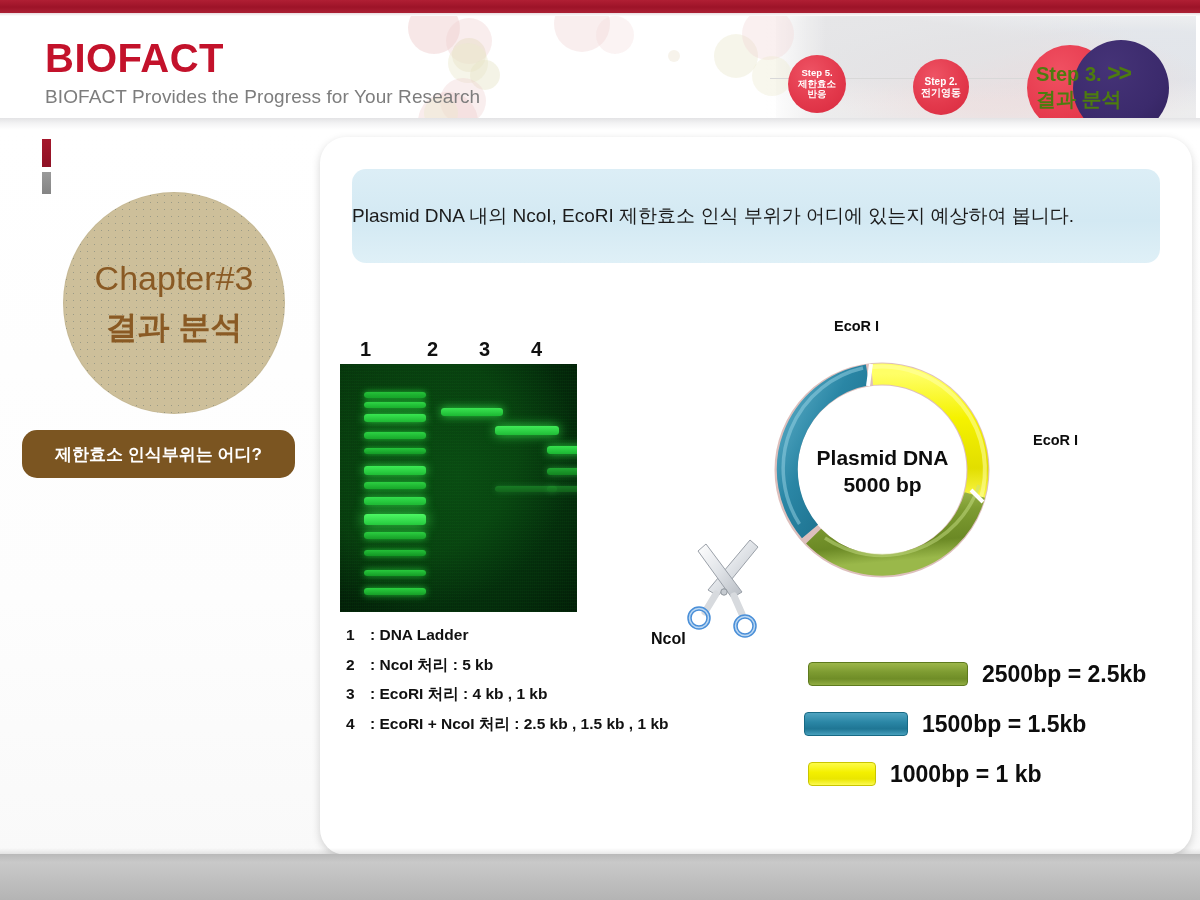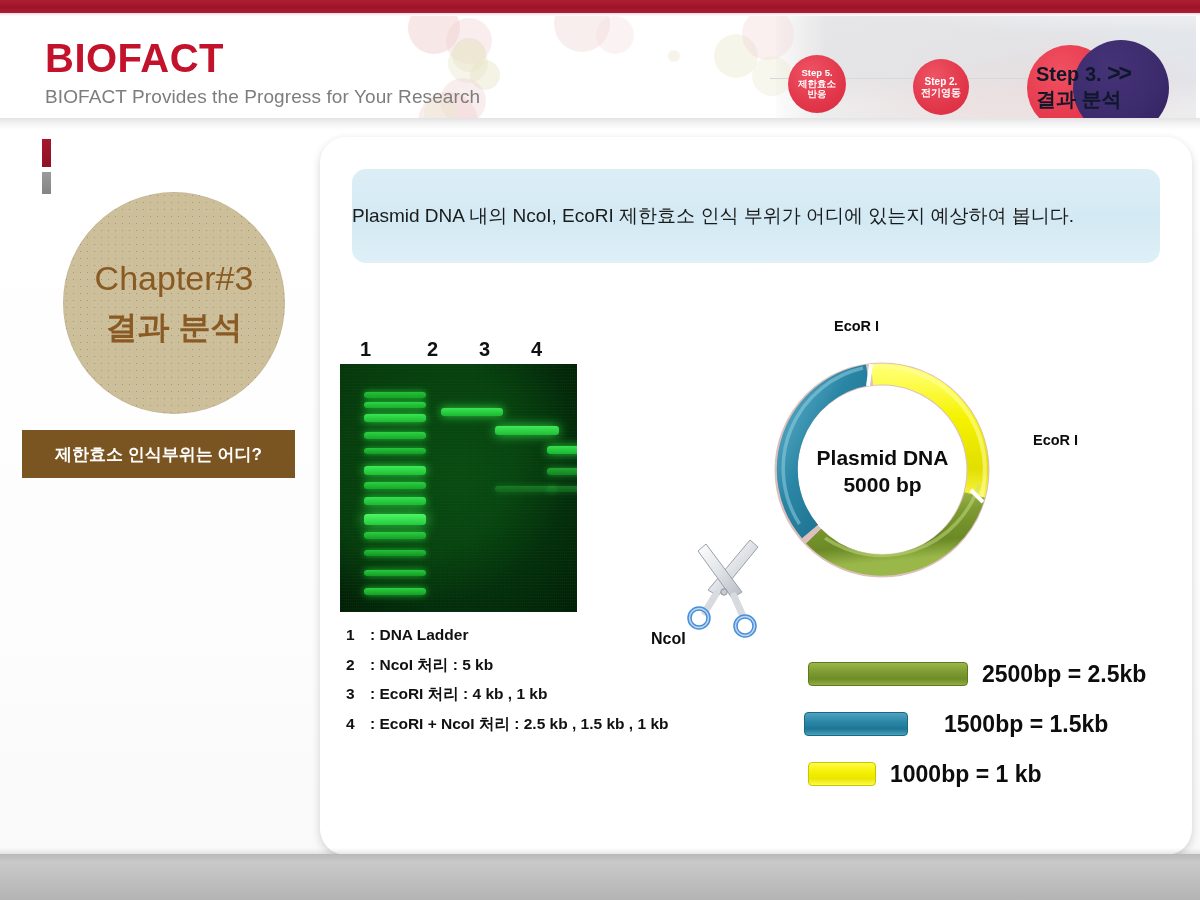--- a/index.html
+++ b/index.html
@@ -67,21 +67,21 @@
     font-size:9.5px; font-weight:600; }
   .step2{ left:143px; top:27px; width:56px; height:56px;
     background:radial-gradient(circle at 38% 30%, #ee5364 0%, #e3394c 55%, #d8293e 100%);
     font-size:10px; font-weight:600; }
   .step3-red{ left:257px; top:13px; width:86px; height:86px;
     background:radial-gradient(circle at 38% 30%, #f05062 0%, #e63a4d 60%, #dc2b40 100%); }
   .step3-purple{ left:303px; top:8px; width:96px; height:96px;
     background:radial-gradient(circle at 38% 28%, #453377 0%, #3b2a6c 60%, #2f2059 100%); }
   .step3-text{
     position:absolute; left:266px; top:27px; width:150px;
-    color:#0f172a; font-size:20px; font-weight:700; line-height:1.22;
+    color:#4d7c0f; font-size:20px; font-weight:700; line-height:1.22;
     text-align:left; z-index:5; white-space:nowrap;
   }
   .step3-text .chev{ font-size:23px; font-weight:800; letter-spacing:-2px; }
 
   .header-shadow{
     position:absolute; left:0; top:118px; width:1200px; height:12px;
     background:linear-gradient(180deg,#e3e3e5 0%,#f3f3f4 45%,#ffffff 100%);
   }
 
   
@@ -115,21 +115,21 @@
     display:flex; flex-direction:column; align-items:center; justify-content:center;
     box-shadow:inset 0 0 0 1px rgba(0,0,0,.04);
   }
   .chapter-en{ color:#8a5a24; font-size:34px; line-height:1.1; font-weight:400; }
   .chapter-ko{ color:#8a5a24; font-size:32px; line-height:1.2; font-weight:700; margin-top:10px; }
 
   .tag-button{
     position:absolute; left:22px; top:430px; width:273px; height:48px;
     background:#7b5521; color:#ffffff;
     display:flex; align-items:center; justify-content:center;
-    font-size:17px; font-weight:700;
+    font-size:17px; font-weight:700;border-radius:15px;
   }
 
   
   .card{
     position:absolute; left:320px; top:137px; width:872px; height:718px;
     background:#ffffff; border-radius:26px;
     box-shadow:0 3px 9px rgba(0,0,0,.17);
   }
 
   
@@ -404,21 +404,21 @@
     <circle cx="73" cy="92" r="9.5" fill="none" stroke="#bcd8f2" stroke-width="1.5"></circle>
     <circle cx="52" cy="58" r="3.2" fill="#c6cbd1" stroke="#8f959c" stroke-width="1"></circle>
   </svg>
 </div>
 
 <div class="size-legend">
   <div class="sl-row" style="left:8px;top:4px;">
     <div class="sl-bar bar-green" style="width:160px;"></div>
     <div class="sl-txt">2500bp = 2.5kb</div>
   </div>
-  <div class="sl-row" style="left:4px;top:54px;gap:22px;">
+  <div class="sl-row" style="left:4px;top:54px;">
     <div class="sl-bar bar-blue" style="width:104px;"></div>
     <div class="sl-txt">1500bp = 1.5kb</div>
   </div>
   <div class="sl-row" style="left:8px;top:104px;">
     <div class="sl-bar bar-yellow" style="width:68px;"></div>
     <div class="sl-txt">1000bp = 1 kb</div>
   </div>
 </div>
 
 <div class="footer-bar"></div>

